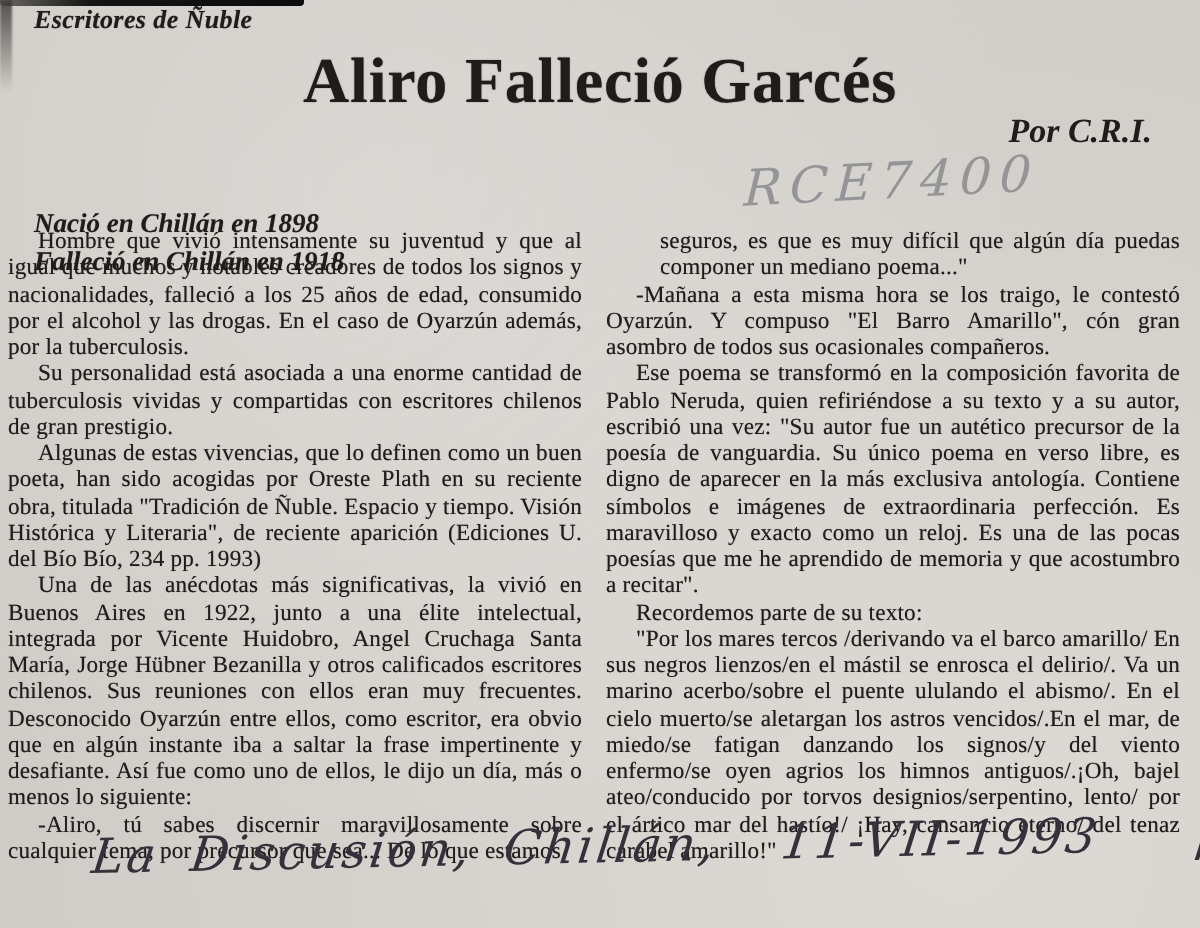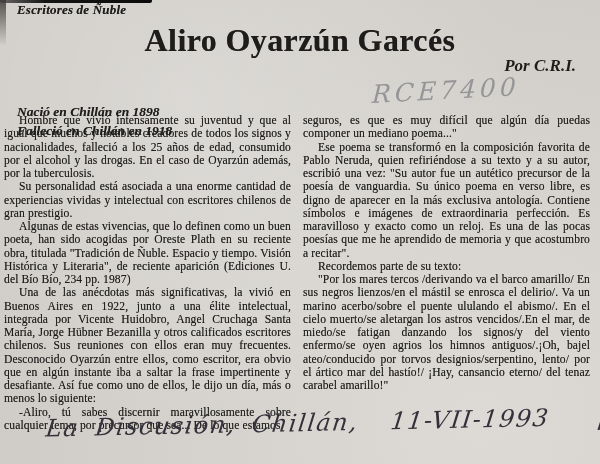--- a/index.html
+++ b/index.html
@@ -81,53 +81,54 @@
   }
   .col {
     width: 287px;
     text-align: justify;
     font-size: 11.6px;
     line-height: 13.25px;
     letter-spacing: 0.1px;
     text-shadow: 0 0 0.4px rgba(30,29,27,0.55);
   }
   .col p { margin: 0; text-indent: 15px; }
-  .col p.flush { text-indent: 0; }
+  .col p.flush { text-indent: 0; margin-left: 27px; }
 </style>
 </head>
 <body>
 
 <div class="page">
 
   <div class="scan-bar-top"></div>
   <div class="scan-smudge-left"></div>
 
   <div class="kicker">Escritores de Ñuble</div>
 
-  <h1 class="title">Aliro Oyarzún Garcés</h1>
+  <h1 class="title">Aliro Falleció Garcés</h1>
 
   <div class="byline">Por C.R.I.</div>
 
   <div class="dates">
     <div>Nació en Chillán en 1898</div>
     <div>Falleció en Chillán en 1918</div>
   </div>
 
   <div class="handnote pencil-note">RCE7400</div>
 
   <div class="columns">
     <div class="col">
         <p>Hombre que vivió intensamente su juventud y que al igual que muchos y notables creadores de todos los signos y nacionalidades, falleció a los 25 años de edad, consumido por el alcohol y las drogas. En el caso de Oyarzún además, por la tuberculosis.</p>
-        <p>Su personalidad está asociada a una enorme cantidad de experiencias vividas y intelectual con escritores chilenos de gran prestigio.</p>
-        <p>Algunas de estas vivencias, que lo definen como un buen poeta, han sido acogidas por Oreste Plath en su reciente obra, titulada "Tradición de Ñuble. Espacio y tiempo. Visión Histórica y Literaria", de reciente aparición (Ediciones U. del Bío Bío, 234 pp. 1987)</p>
+        <p>Su personalidad está asociada a una enorme cantidad de tuberculosis vividas y compartidas con escritores chilenos de gran prestigio.</p>
+        <p>Algunas de estas vivencias, que lo definen como un buen poeta, han sido acogidas por Oreste Plath en su reciente obra, titulada "Tradición de Ñuble. Espacio y tiempo. Visión Histórica y Literaria", de reciente aparición (Ediciones U. del Bío Bío, 234 pp. 1993)</p>
         <p>Una de las anécdotas más significativas, la vivió en Buenos Aires en 1922, junto a una élite intelectual, integrada por Vicente Huidobro, Angel Cruchaga Santa María, Jorge Hübner Bezanilla y otros calificados escritores chilenos. Sus reuniones con ellos eran muy frecuentes. Desconocido Oyarzún entre ellos, como escritor, era obvio que en algún instante iba a saltar la frase impertinente y desafiante. Así fue como uno de ellos, le dijo un día, más o menos lo siguiente:</p>
         <p>-Aliro, tú sabes discernir maravillosamente sobre cualquier tema, por precursor que sea... De lo que estamos</p>
       </div>
     <div class="col">
         <p class="flush">seguros, es que es muy difícil que algún día puedas componer un mediano poema..."</p>
+        <p>-Mañana a esta misma hora se los traigo, le contestó Oyarzún. Y compuso "El Barro Amarillo", cón gran asombro de todos sus ocasionales compañeros.</p>
         <p>Ese poema se transformó en la composición favorita de Pablo Neruda, quien refiriéndose a su texto y a su autor, escribió una vez: "Su autor fue un autético precursor de la poesía de vanguardia. Su único poema en verso libre, es digno de aparecer en la más exclusiva antología. Contiene símbolos e imágenes de extraordinaria perfección. Es maravilloso y exacto como un reloj. Es una de las pocas poesías que me he aprendido de memoria y que acostumbro a recitar".</p>
         <p>Recordemos parte de su texto:</p>
         <p>"Por los mares tercos /derivando va el barco amarillo/ En sus negros lienzos/en el mástil se enrosca el delirio/. Va un marino acerbo/sobre el puente ululando el abismo/. En el cielo muerto/se aletargan los astros vencidos/.En el mar, de miedo/se fatigan danzando los signos/y del viento enfermo/se oyen agrios los himnos antiguos/.¡Oh, bajel ateo/conducido por torvos designios/serpentino, lento/ por el ártico mar del hastío!/ ¡Hay, cansancio eterno/ del tenaz carabel amarillo!"</p>
       </div>
   </div>
 
   <div class="handnote pen-note">La Discusión, Chillán,  11-VII-1993   p. 3.</div>
 
 </div>
 

